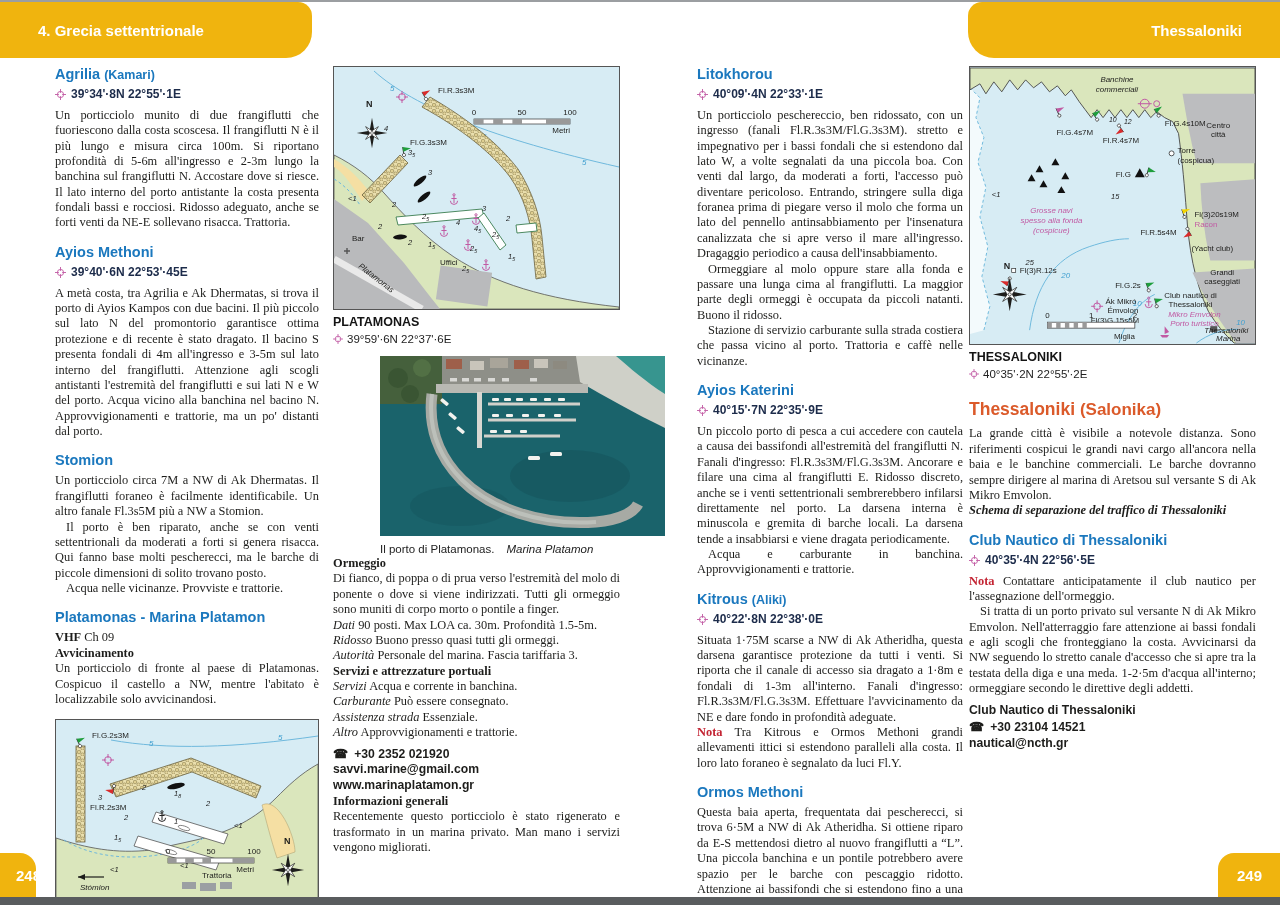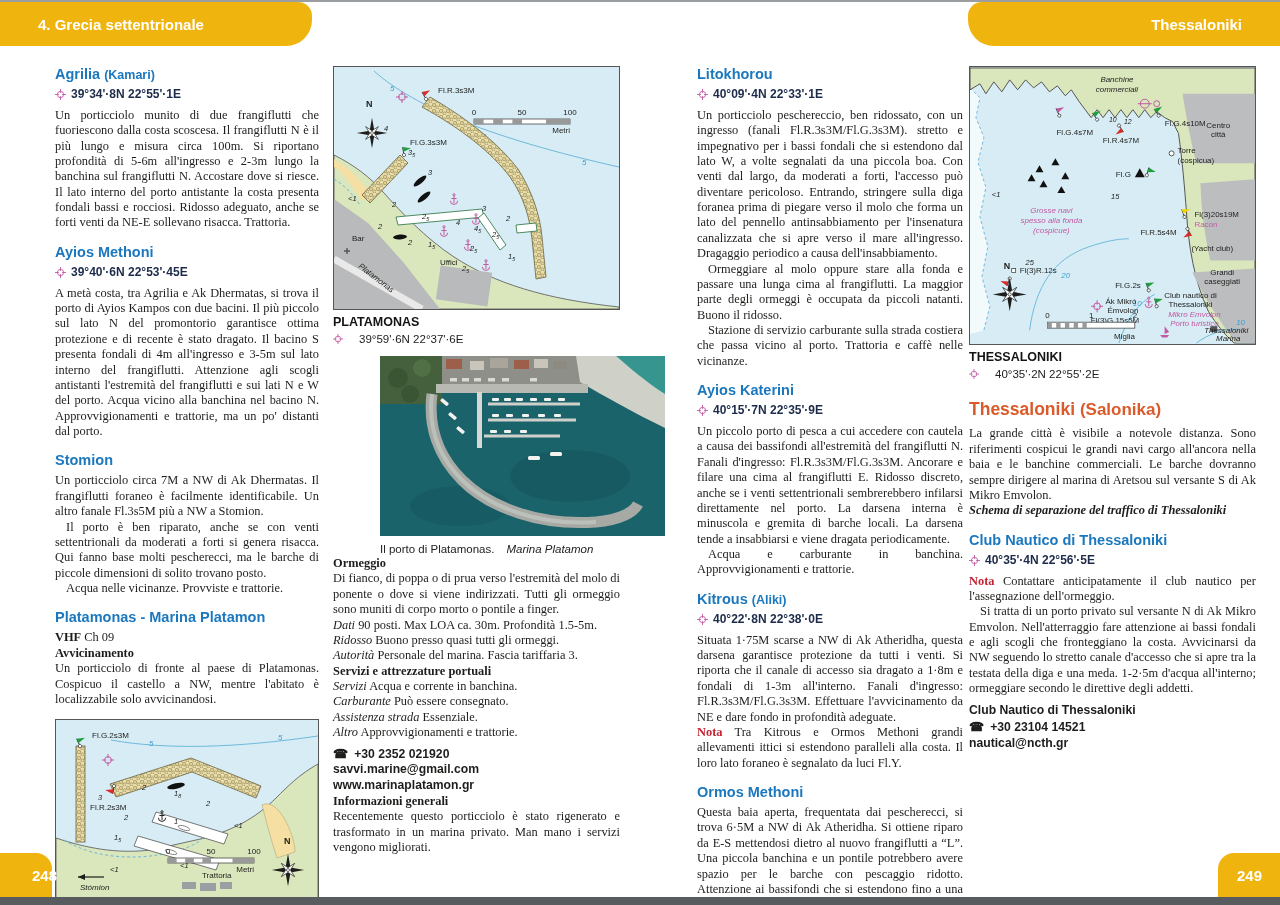--- a/index.html
+++ b/index.html
@@ -2,27 +2,27 @@
 <html><head>
 <meta charset="utf-8">
 <style>
   html,body{margin:0;padding:0;background:#e8e8e8;}
   .page{position:relative;width:1280px;height:905px;background:#fff;overflow:hidden;
         font-family:"Liberation Sans",sans-serif;}
   .edge-top{position:absolute;top:0;left:0;width:100%;height:2px;background:#9b9ea1;}
   .edge-bottom{position:absolute;bottom:0;left:0;width:100%;height:8px;background:#595C5E;}
 
   
-  .hdr{position:absolute;top:2px;height:44px;background:#F0B40E;color:#fff;
+  .hdr{position:absolute;top:2px;height:56px;background:#F0B40E;color:#fff;
        font-weight:bold;font-size:15px;display:flex;align-items:center;box-sizing:border-box;}
   .hdr-left{left:0;width:312px;border-radius:0 14px 26px 0;padding-left:38px;}
   .hdr-right{right:0;width:312px;border-radius:14px 0 0 26px;justify-content:flex-end;padding-right:38px;}
   .tab{position:absolute;bottom:8px;height:44px;background:#F0B40E;color:#fff;font-weight:bold;
        font-size:15px;display:flex;align-items:center;box-sizing:border-box;}
-  .tab-left{left:0;width:52px;border-radius:0 16px 0 0;padding-left:32px;}
+  .tab-left{left:0;width:36px;border-radius:0 16px 0 0;padding-left:16px;}
   .tab-right{right:0;width:62px;border-radius:16px 0 0 0;padding-left:19px;}
 
   
   .col{position:absolute;font-family:"Liberation Serif",serif;font-size:12.4px;line-height:1.24;
        color:#1d1d1b;text-align:justify;}
   #col-a{left:55px;top:66px;width:264px;}
   #col-b{left:333px;top:66px;width:287px;}
   #col-c{left:697px;top:66px;width:266px;}
   #col-d{left:969px;top:66px;width:287px;}
 
@@ -48,21 +48,21 @@
        text-align:left;line-height:1.3;}
   .tel-row{margin-top:6px;display:flex;gap:6px;align-items:center;}
   .gap6{margin-top:6px;} .gap10{margin-top:10px;padding-left:47px;} .gap12{margin-top:12px;}
 
   
   figure{margin:0;}
   .msvg{display:block;border:1px solid #555;background:#D7ECF4;}
   .figcap{font-family:"Liberation Sans",sans-serif;font-weight:bold;font-size:12.5px;
        color:#141414;margin-top:5px;text-align:left;}
   .figcoords{font-family:"Liberation Sans",sans-serif;font-size:11.5px;color:#222;
-       display:flex;align-items:center;gap:16px;margin-top:1px;text-align:left;}
+       display:flex;align-items:center;gap:4px;margin-top:1px;text-align:left;}
   .photocap{font-family:"Liberation Sans",sans-serif;font-size:11.5px;color:#222;
        margin-top:6px;text-align:left;}
   .photocap .credit{font-style:italic;margin-left:12px;}
 
   
   svg text{font-family:"Liberation Sans",sans-serif;font-size:8px;fill:#1d1d1b;}
   svg text.mi{font-style:italic;}
   svg text.dp{font-style:italic;font-size:7.5px;fill:#222;}
   svg text.blu{fill:#3F9FD0;font-style:italic;}
   svg text.mag{fill:#C15AA3;}

